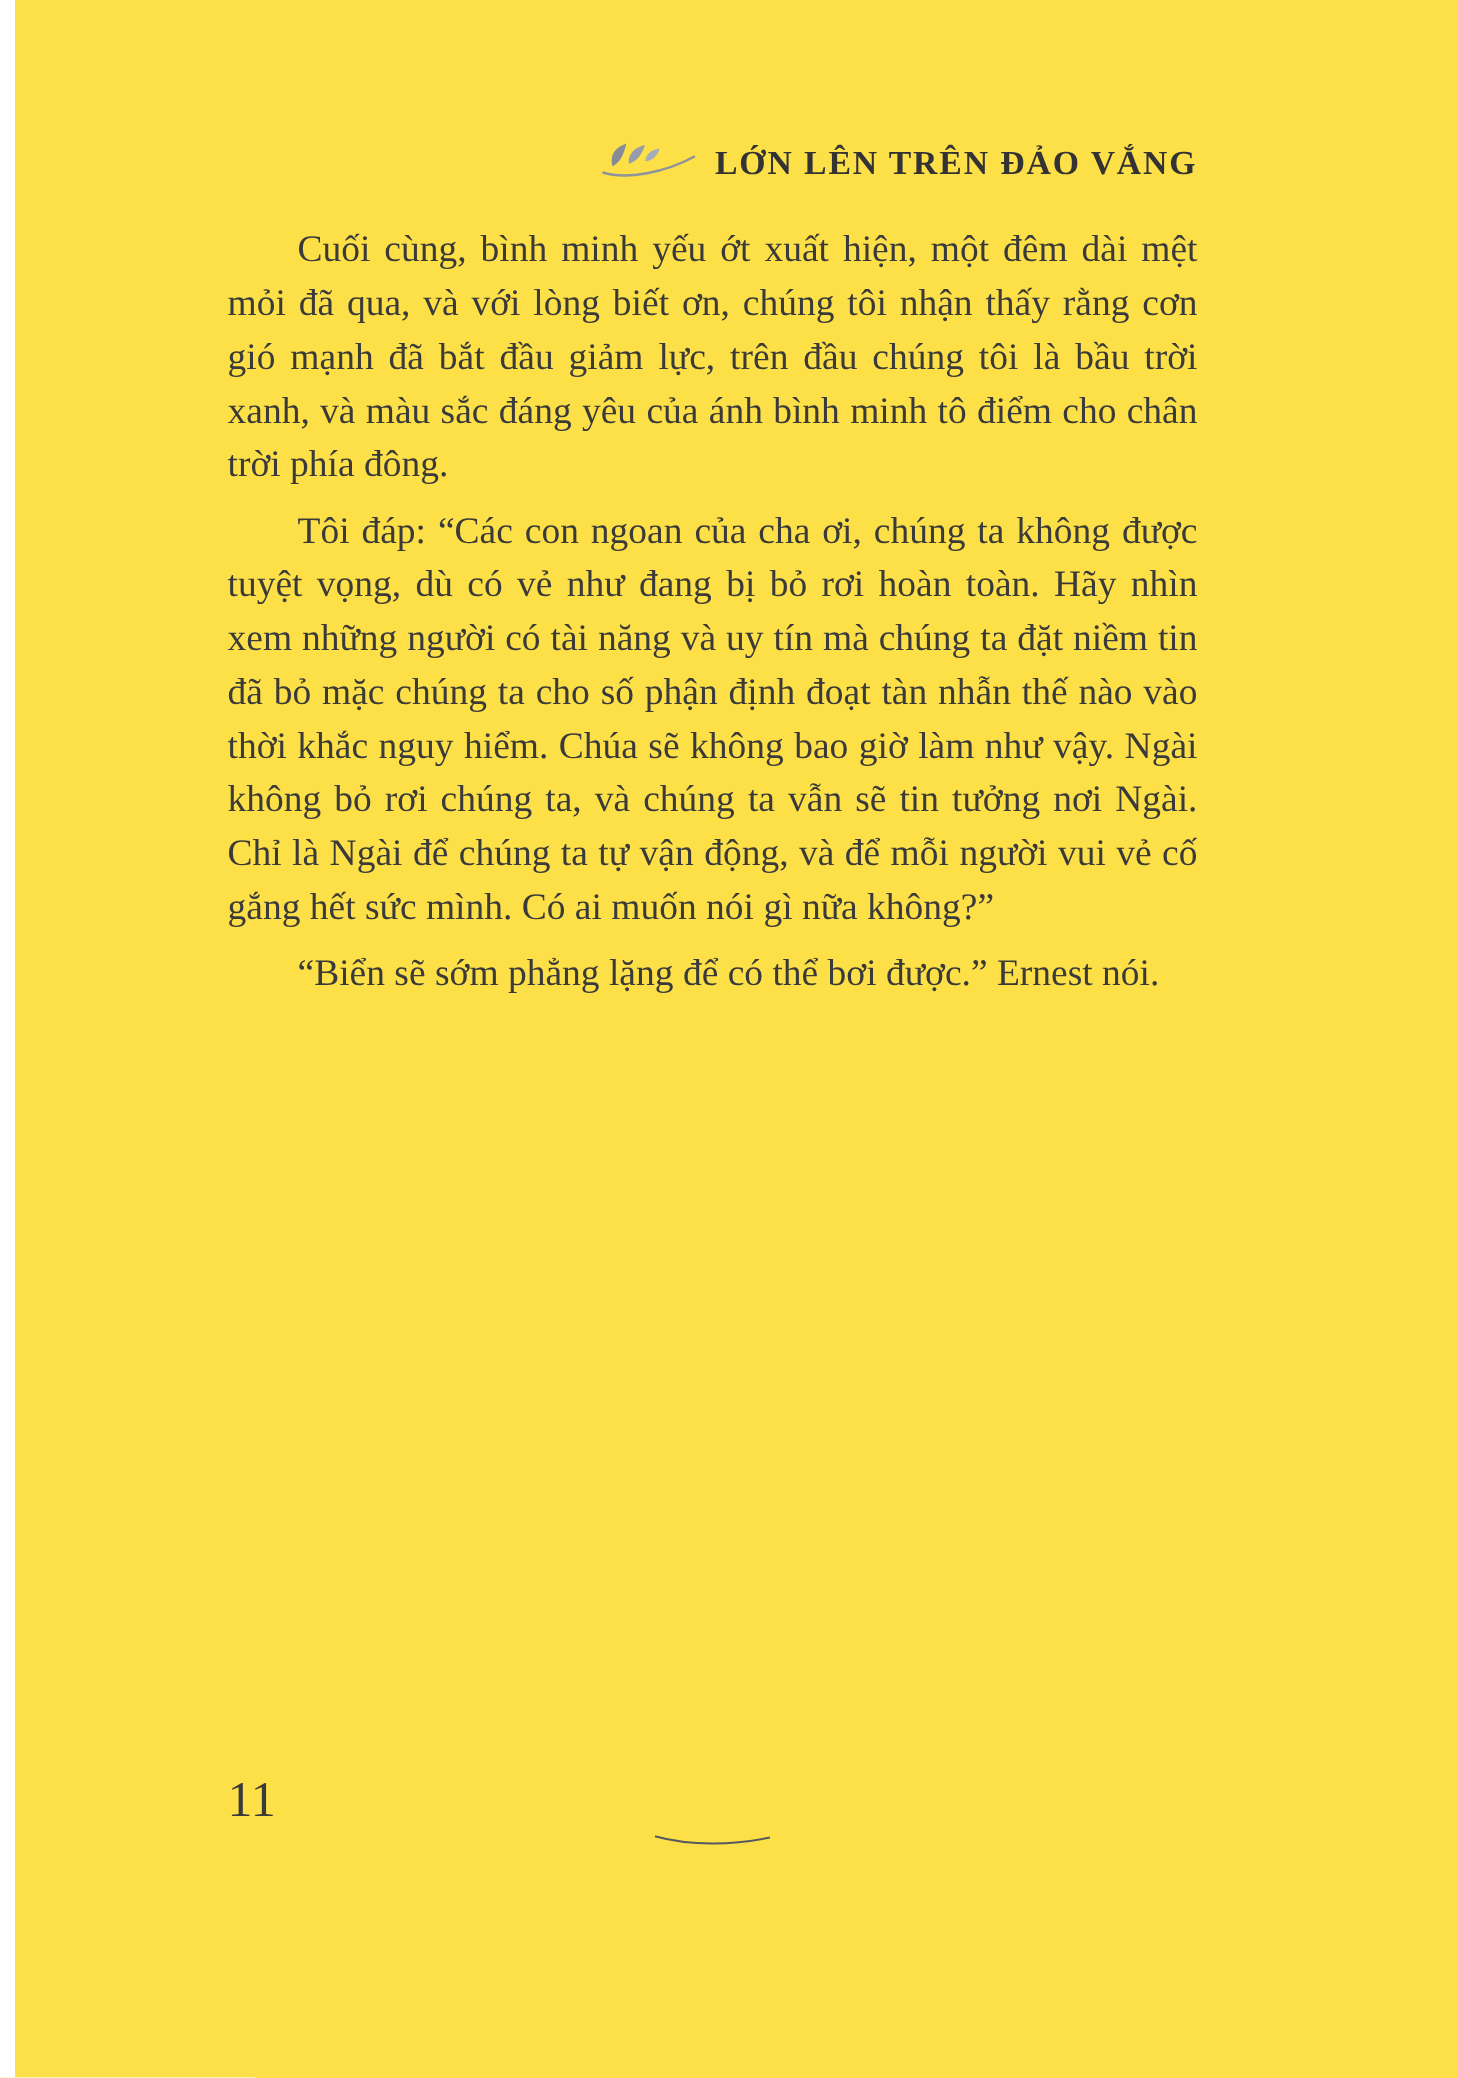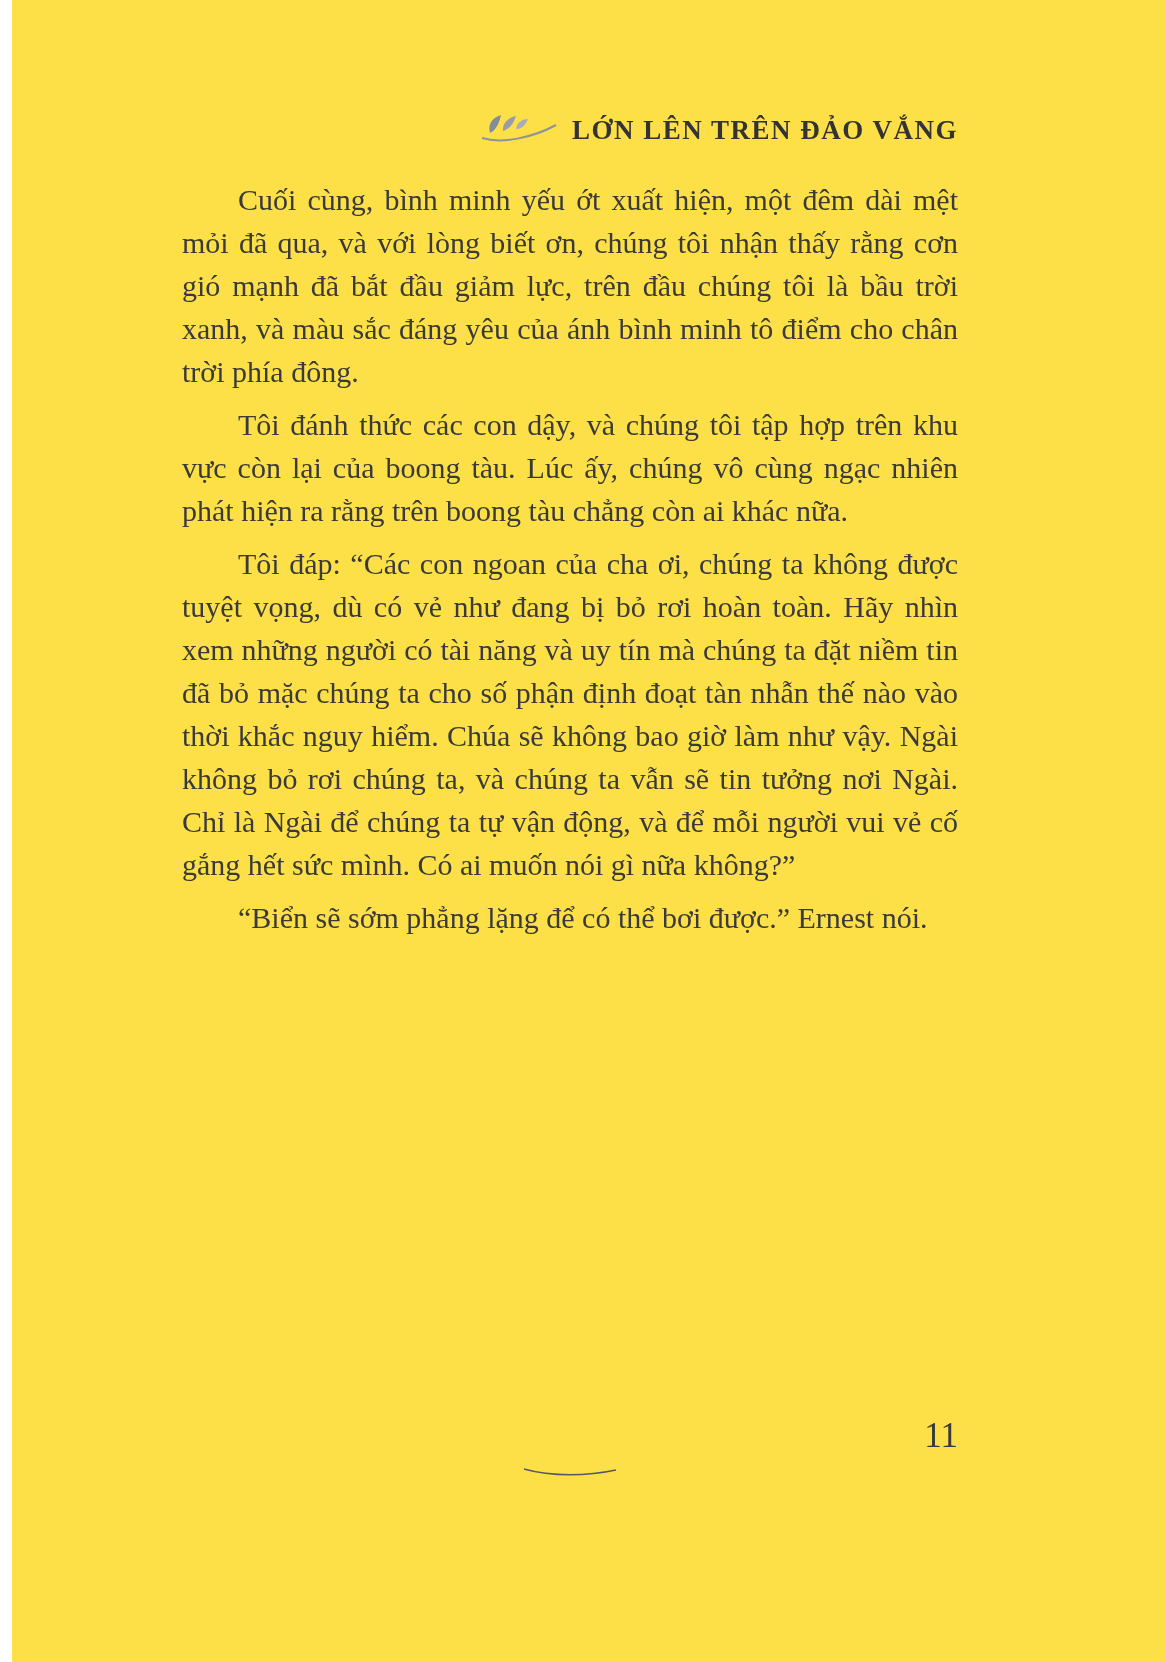--- a/index.html
+++ b/index.html
@@ -59,22 +59,22 @@
     left: 60px;
     top: 1215px;
     width: 70px;
     height: 185px;
   }
   .page-number {
     position: absolute;
     top: 1416px;
     left: 170px;
     width: 776px;
-    text-align: right;
-    font-size: 35px;
+    text-align: left;
+    font-size: 40px;
     color: #3a3a3a;
   }
   .footer-flourish {
     position: absolute;
     top: 1466px;
     left: 510px;
     width: 96px;
     height: 14px;
   }
 </style>
@@ -88,21 +88,20 @@
       <path d="M4 25 C 24 31, 54 25, 78 12" stroke="#8d929c" stroke-width="2" fill="none"></path>
       <path d="M12 20 C 9 10, 16 4, 23 2 C 21 11, 18 17, 12 20 Z" fill="#868c97"></path>
       <path d="M25 18 C 24 9, 32 4, 38 3 C 35 12, 31 16, 25 18 Z" fill="#969caa"></path>
       <path d="M38 16 C 39 9, 45 6, 50 6 C 47 13, 43 16, 38 16 Z" fill="#a6acb8"></path>
     </svg>
     <div class="header-title">LỚN LÊN TRÊN ĐẢO VẮNG</div>
   </div>
 
   <div class="body-text">
       <p class="para">Cuối cùng, bình minh yếu ớt xuất hiện, một đêm dài mệt mỏi đã qua, và với lòng biết ơn, chúng tôi nhận thấy rằng cơn gió mạnh đã bắt đầu giảm lực, trên đầu chúng tôi là bầu trời xanh, và màu sắc đáng yêu của ánh bình minh tô điểm cho chân trời phía đông.</p>
-      <p class="para">Tôi đánh thức các con dậy, và chúng tôi tập hợp trên khu vực còn lại của boong tàu. Lúc ấy, chúng vô cùng ngạc nhiên phát hiện ra rằng trên boong tàu chẳng còn ai khác nữa.</p>
       <p class="para">Tôi đáp: “Các con ngoan của cha ơi, chúng ta không được tuyệt vọng, dù có vẻ như đang bị bỏ rơi hoàn toàn. Hãy nhìn xem những người có tài năng và uy tín mà chúng ta đặt niềm tin đã bỏ mặc chúng ta cho số phận định đoạt tàn nhẫn thế nào vào thời khắc nguy hiểm. Chúa sẽ không bao giờ làm như vậy. Ngài không bỏ rơi chúng ta, và chúng ta vẫn sẽ tin tưởng nơi Ngài. Chỉ là Ngài để chúng ta tự vận động, và để mỗi người vui vẻ cố gắng hết sức mình. Có ai muốn nói gì nữa không?”</p>
       <p class="para">“Biển sẽ sớm phẳng lặng để có thể bơi được.” Ernest nói.</p>
     </div>
 
   <div class="sidebar">
     
     
   </div>
 
   <div class="page-number">11</div>

